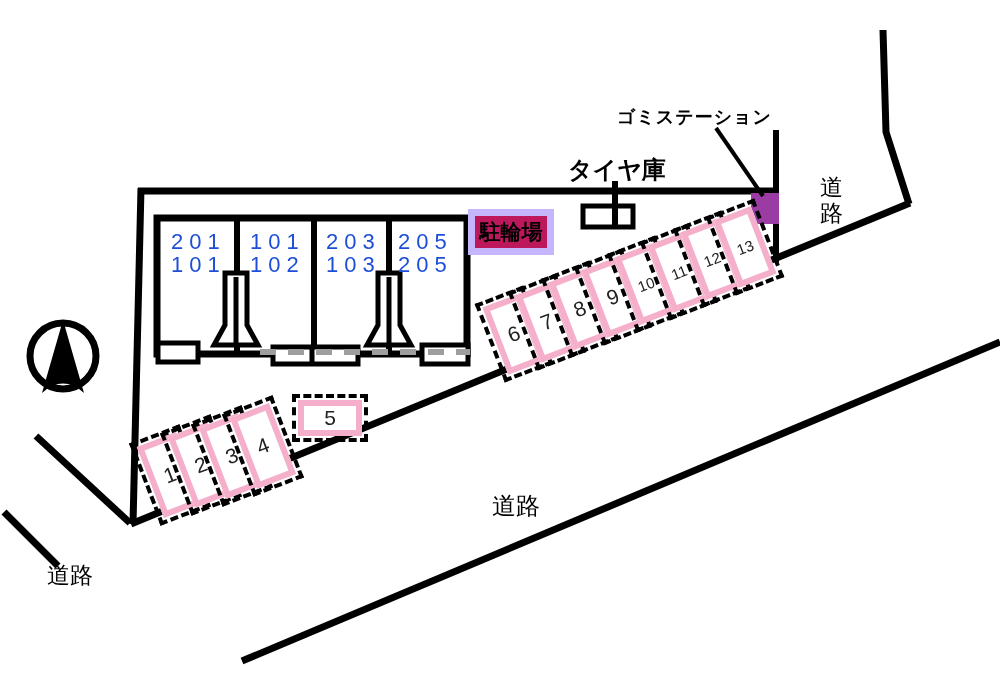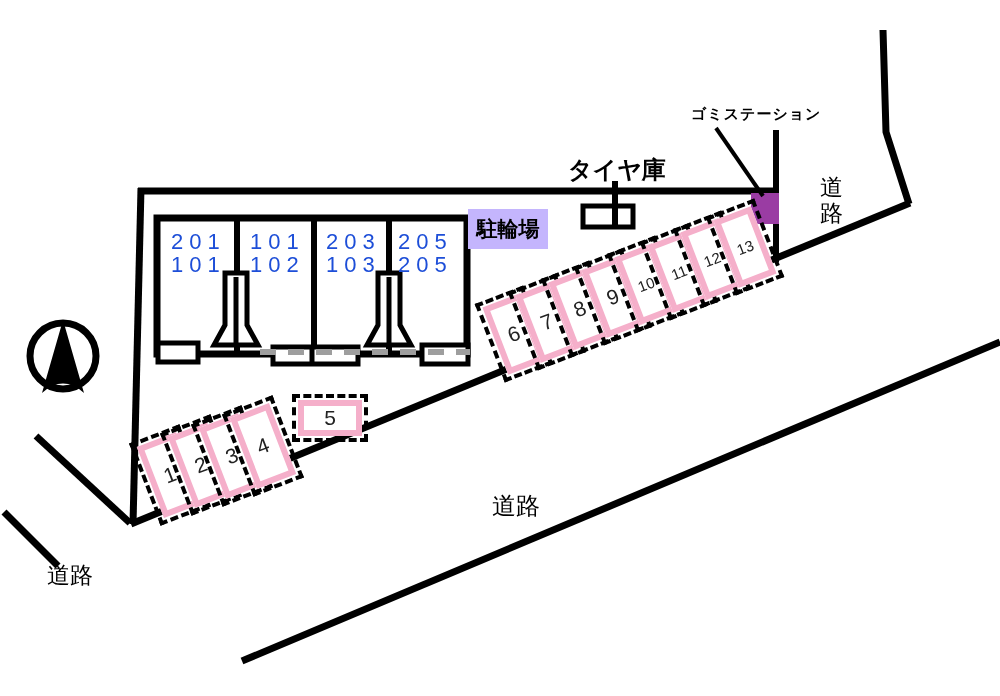--- a/index.html
+++ b/index.html
@@ -8,21 +8,21 @@
     font-family:"Liberation Sans",sans-serif;color:#000;
   }
   #linework{position:absolute;left:0;top:0;z-index:1;}
   .ov{position:absolute;z-index:2;}
   .jp{font-family:"Liberation Sans",sans-serif;color:#000;}
   .label-bold{font-weight:bold;}
   
   .unit-label{position:absolute;z-index:2;font-size:22px;letter-spacing:6px;line-height:23px;color:#1d4ed8;white-space:nowrap;}
   
   .box-label{
-    position:absolute;z-index:2;border:4px solid #c4b5fd;background:#c4b5fd;
+    position:absolute;z-index:2;border:7px solid #c4b5fd;background:#be185d;
     display:flex;align-items:center;justify-content:center;
     font-weight:bold;font-size:21px;white-space:nowrap;
   }
   
   .space{
     position:absolute;z-index:3;border:4px dashed #000;background:transparent;
     transform:rotate(-21deg);
   }
   .space .pinkbox{
     position:absolute;left:2px;top:2px;right:2px;bottom:2px;
@@ -98,21 +98,21 @@
   <div class="unit-label" style="left:398px;top:230px;">
     <div>205</div>
     <div>205</div>
   </div>
 
   <div class="box-label jp" style="left:468px;top:209px;width:72px;height:32px;">
     <span>駐輪場</span>
   </div>
 
   <div class="ov jp label-bold" style="left:568px;top:154px;font-size:24px;text-align:right;">タイヤ庫</div>
-  <div class="ov jp label-bold" style="left:691px;top:105px;font-size:15px;letter-spacing:1px;">ゴミステーション</div>
+  <div class="ov jp label-bold" style="left:617px;top:105px;font-size:18px;letter-spacing:1px;">ゴミステーション</div>
   <div class="road vertical jp" style="left:820px;top:126px;">道路</div>
   <div class="road jp" style="left:492px;top:442px;">道路</div>
   <div class="road jp" style="left:47px;top:512px;font-size:23px;">道路</div>
 
   <div class="space" style="left:143px;top:431px;width:46px;height:80px;">
     <div class="pinkbox">
       <span class="num">1</span>
     </div>
   </div>
   <div class="space" style="left:174px;top:421px;width:46px;height:80px;">

